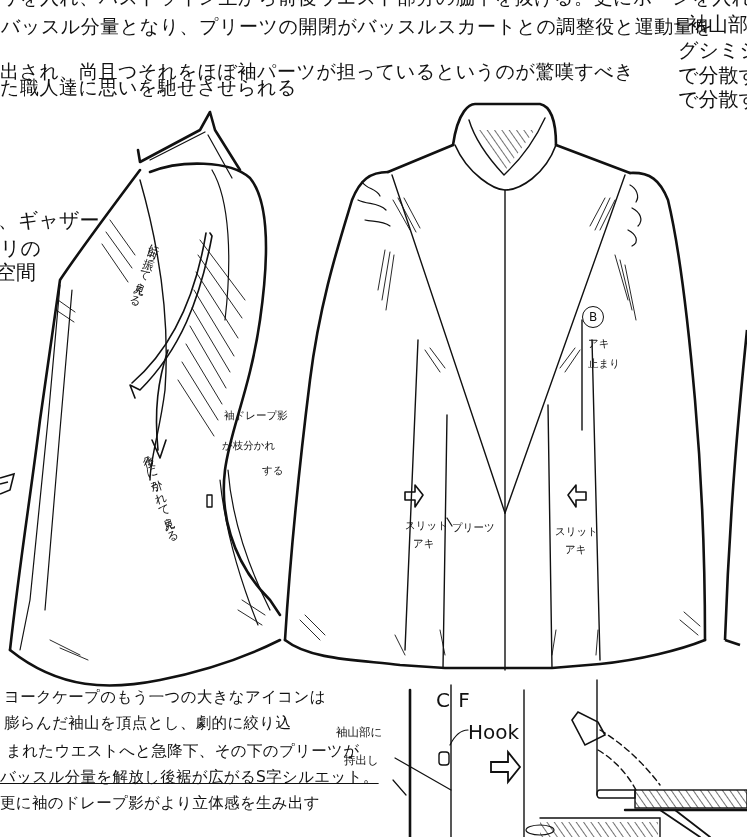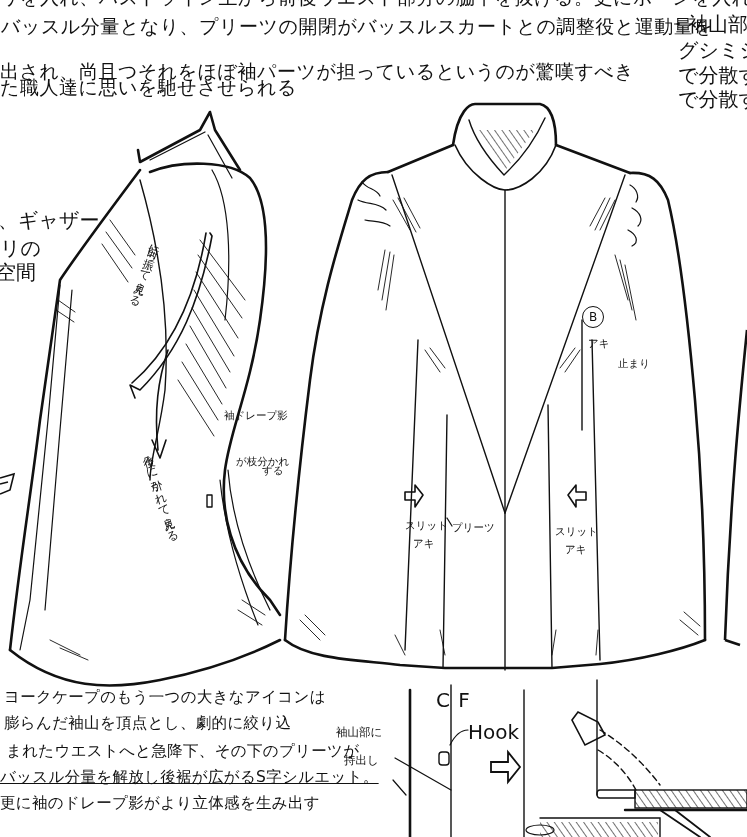--- a/index.html
+++ b/index.html
@@ -191,27 +191,27 @@
 <div>
   <div class="note side-note" style="left:-2px;top:210px;">、ギャザー</div>
   <div class="note side-note" style="left:0;top:238px;">リの</div>
   <div class="note side-note" style="left:-4px;top:262px;">空間</div>
 </div>
 
 <div class="note small vert" style="left:152px;top:236px;transform:rotate(20deg);transform-origin:top left;">前に振って見える</div>
 <div class="note small vert" style="left:138px;top:450px;transform:rotate(-18deg);transform-origin:top left;">後ろに引かれて見える</div>
 <div>
   <div class="note tiny" style="left:224px;top:410px;">袖ドレープ影</div>
-  <div class="note tiny" style="left:222px;top:456px;margin-left:14px;">が枝分かれ</div>
+  <div class="note tiny" style="left:222px;top:440px;">が枝分かれ</div>
   <div class="note tiny" style="left:262px;top:465px;">する</div>
 </div>
 
 <div class="marker" style="left:582px;top:306px;">B</div>
 <div class="note tiny" style="left:588px;top:338px;">アキ</div>
-<div class="note tiny" style="left:588px;top:358px;margin-left:30px;">止まり</div>
+<div class="note tiny" style="left:588px;top:358px;">止まり</div>
 
 <div class="note tiny" style="left:405px;top:520px;">スリット</div>
 <div class="note tiny" style="left:413px;top:538px;">アキ</div>
 <div class="note tiny" style="left:452px;top:522px;">プリーツ</div>
 <div class="note tiny" style="left:555px;top:526px;">スリット</div>
 <div class="note tiny" style="left:565px;top:544px;">アキ</div>
 
 <div>
   <div class="note caption" style="left:4px;top:690px;">ヨークケープのもう一つの大きなアイコンは</div>
   <div class="note caption" style="left:4px;top:716px;">膨らんだ袖山を頂点とし、劇的に絞り込</div>

